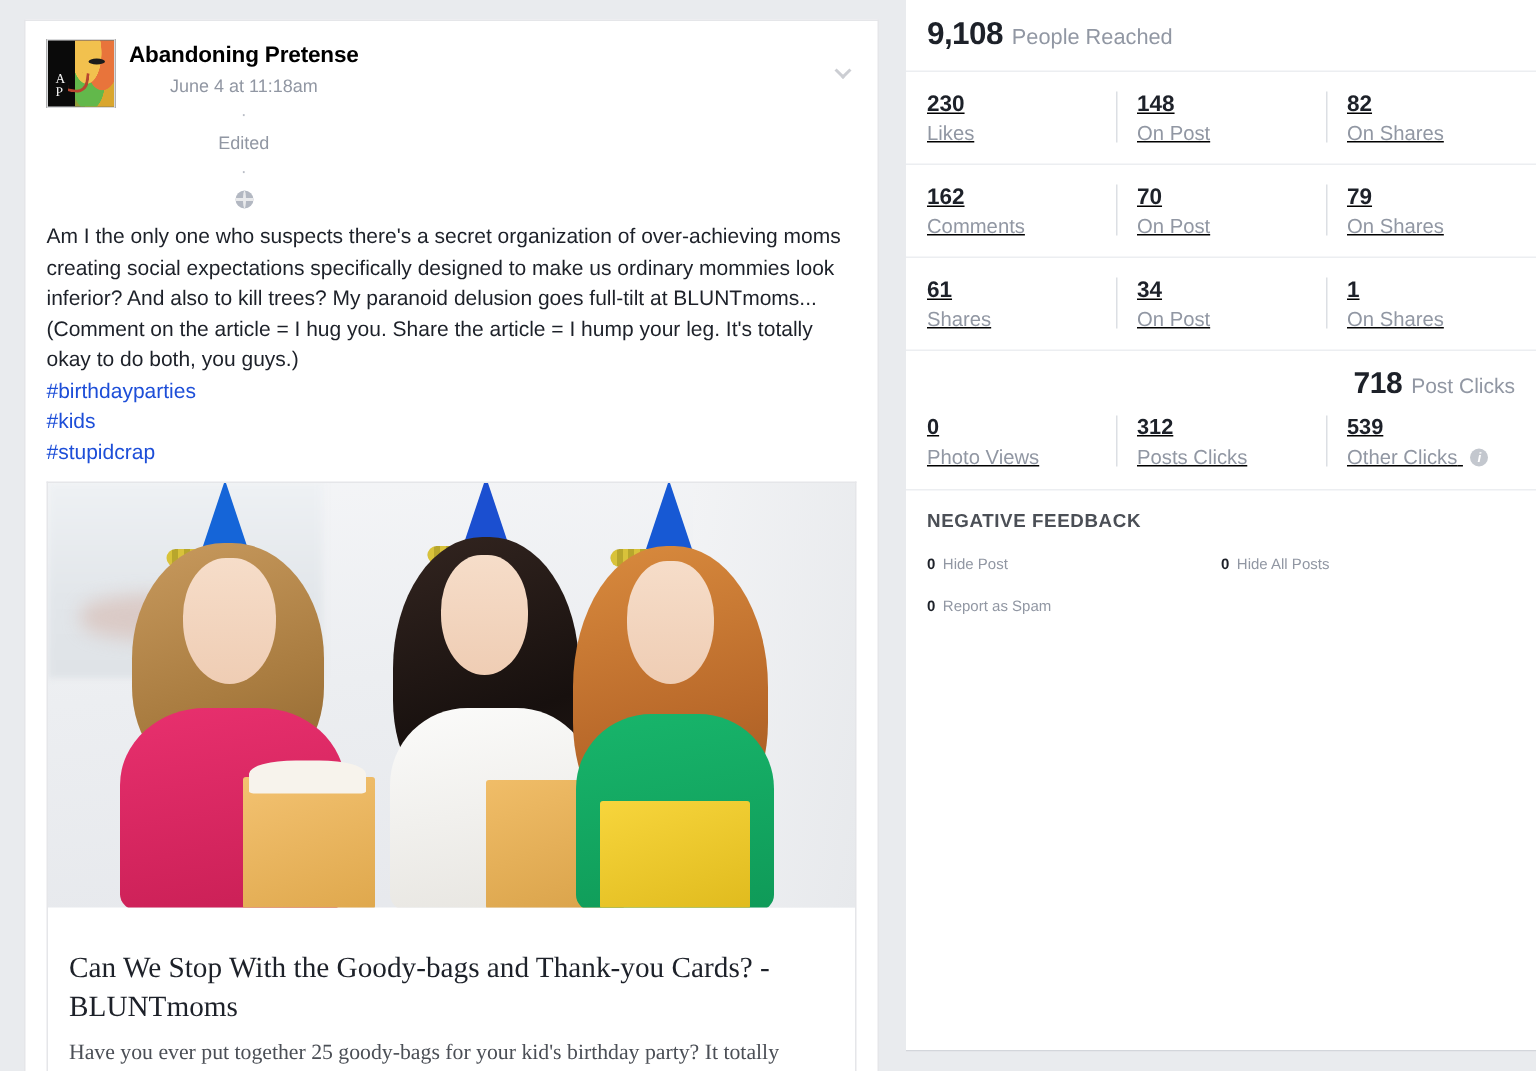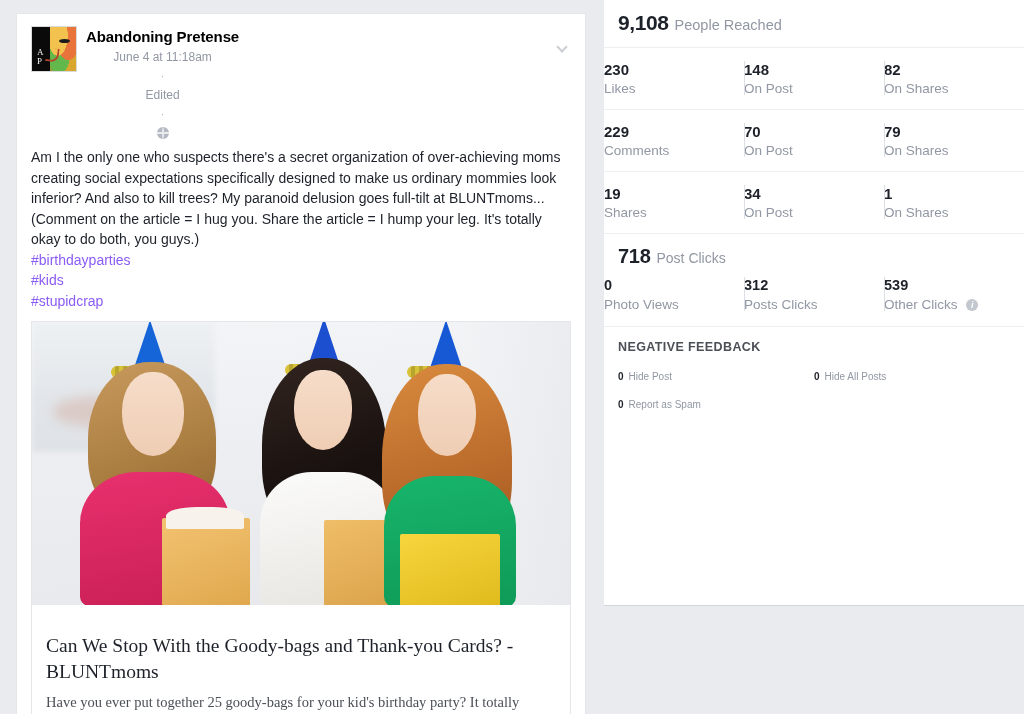--- a/index.html
+++ b/index.html
@@ -80,21 +80,21 @@
     border-right: 2px solid #ccced3; border-bottom: 2px solid #ccced3;
     transform: rotate(45deg);
   }
 
   .post-body {
     padding: 9px 14px 0 14px;
     font-size: 14px; line-height: 20.5px; color: #1d2129;
     white-space: pre-wrap; word-wrap: break-word;
   }
   .tags { padding: 0 14px 10px 14px; font-size: 14px; line-height: 20.5px; }
-  .tag { color: #8b5cf6; display: block; }
+  .tag { color: #1d4ed8; display: block; }
 
   .attach { margin: 0 14px; border: 1px solid #e5e6e9; border-bottom: none; }
   .attach-photo {
     position: relative; width: 100%; height: 283px; overflow: hidden;
     background: linear-gradient(175deg, #f4f5f7 0%, #eceef1 45%, #e6e8ec 100%);
   }
   .ph-wall {
     position: absolute; right: 0; top: 0; width: 20%; height: 100%;
     background: linear-gradient(100deg, #f2f3f5, #e7e9ec);
   }
@@ -137,39 +137,39 @@
     font-size: 14.5px; line-height: 21px; color: #4b4f56; margin-top: 7px;
   }
   .attach-domain {
     margin-top: 9px; font-size: 11.5px; color: #9197a3;
     text-transform: uppercase; letter-spacing: .3px;
   }
 
   
   .insights {
     position: absolute; left: 604px; top: 0;
-    width: 420px; height: 606px;
+    width: 420px; height: 701px;
     background: #fff;
     border-bottom: 1px solid #d3d6db;
   }
   .ins-row { border-bottom: 1px solid #eceef1; }
   .hero { padding: 11px 14px 12px 14px; }
   .hero .big { font-size: 21px; font-weight: bold; color: #1d2129; letter-spacing: -.4px; }
   .hero .lbl { font-size: 14.5px; color: #9197a3; margin-left: 6px; }
 
   .grid-row { display: flex; padding: 12px 0 11px 0; border-bottom: 1px solid #eceef1; }
-  .cell { flex: 1; position: relative; }
+  .cell { flex: 1; padding-left: 14px; position: relative; text-decoration: underline; }
   .cell.div::before {
     content: ""; position: absolute; left: 0; top: 1px;
     width: 1px; height: 34px; background: #dcdfe4;
   }
   .cell .num { font-size: 15px; font-weight: bold; color: #1d2129; line-height: 19px; }
   .cell .cap { font-size: 13.5px; color: #9197a3; line-height: 19px; }
 
-  .clicks-hero { padding: 11px 14px 8px 14px; }
+  .clicks-hero { padding: 11px 14px 8px 14px; text-align: right; }
   .clicks-hero .big { font-size: 20px; font-weight: bold; color: #1d2129; letter-spacing: -.3px; }
   .clicks-hero .lbl { font-size: 14px; color: #9197a3; margin-left: 6px; }
   .clicks-grid { display: flex; padding: 0 0 12px 0; border-bottom: 1px solid #eceef1; }
   .clicks-grid .cell .num { font-size: 14.5px; }
   .clicks-grid .cell .cap { font-size: 13.5px; }
   .info-icon {
     display: inline-block; width: 12px; height: 12px; border-radius: 50%;
     background: #c3c7ce; color: #fff; font-size: 9px; line-height: 12px;
     text-align: center; font-style: italic; font-weight: bold;
     margin-left: 5px; vertical-align: 1px; cursor: pointer;
@@ -282,36 +282,36 @@
         <div class="cap">On Post</div>
       </div>
       <div class="cell div">
         <div class="num">82</div>
         <div class="cap">On Shares</div>
       </div>
     </div>
 
     <div class="grid-row">
       <div class="cell">
-        <div class="num">229</div>
+        <div class="num">162</div>
         <div class="cap">Comments</div>
       </div>
       <div class="cell div">
         <div class="num">70</div>
         <div class="cap">On Post</div>
       </div>
       <div class="cell div">
         <div class="num">79</div>
         <div class="cap">On Shares</div>
       </div>
     </div>
 
     <div class="grid-row">
       <div class="cell">
-        <div class="num">19</div>
+        <div class="num">61</div>
         <div class="cap">Shares</div>
       </div>
       <div class="cell div">
         <div class="num">34</div>
         <div class="cap">On Post</div>
       </div>
       <div class="cell div">
         <div class="num">1</div>
         <div class="cap">On Shares</div>
       </div>

